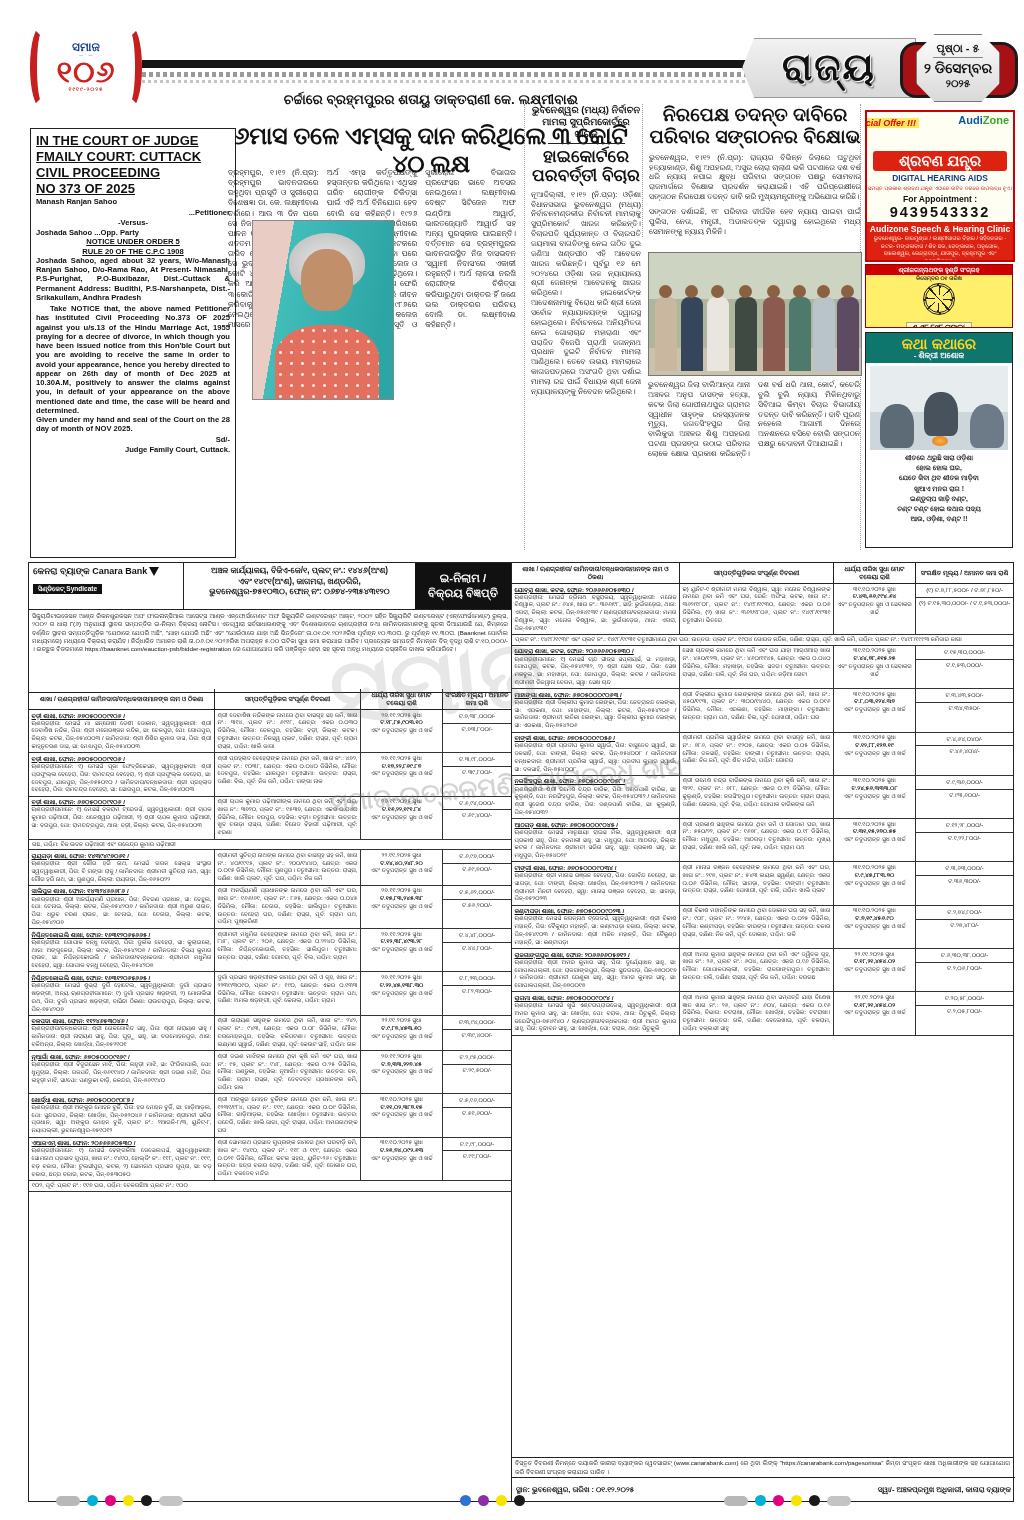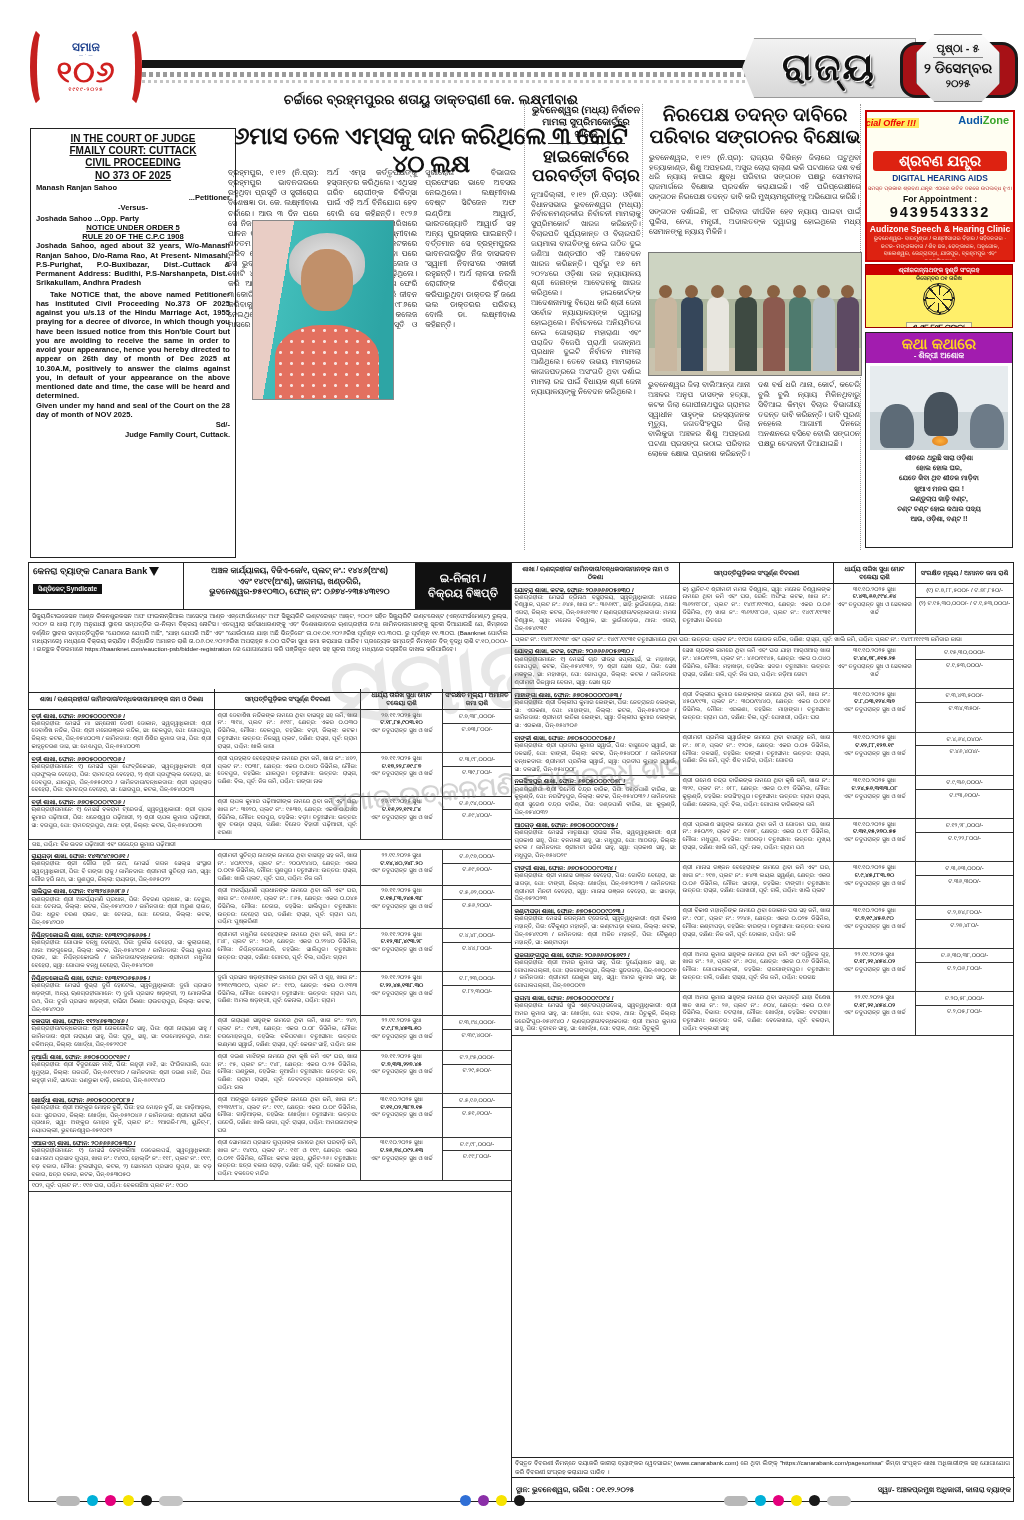--- a/index.html
+++ b/index.html
@@ -22,21 +22,21 @@
   .section-banner span{font-size:38px;font-weight:bold;color:#111;text-shadow:1px 1px 0 #fff,-1px -1px 0 #fff,2px 2px 2px #555;letter-spacing:2px;}
   .page-badge{left:916px;top:34px;width:82px;height:66px;background:linear-gradient(#fdfdfd,#d9d9d9);clip-path:polygon(22% 0,78% 0,100% 28%,100% 72%,78% 100%,22% 100%,0 72%,0 28%);border:1px solid #777;text-align:center;z-index:3;}
   .badge-page{font-size:11px;font-weight:bold;margin-top:7px;border-bottom:1px solid #888;display:inline-block;padding:0 4px 2px;}
   .badge-date{font-size:14px;font-weight:bold;margin-top:2px;}
   .badge-year{font-size:10.5px;font-weight:bold;}
   .badge-wing{top:42px;width:28px;height:50px;background:#a71116;border:3px solid #1a1a1a;z-index:1;}
   .badge-wing.l{left:900px;border-radius:16px 0 0 16px;}
   .badge-wing.r{left:984px;border-radius:0 16px 16px 0;}
   
   .court{left:30px;top:128px;width:194px;height:420px;border:1.5px solid #222;padding:4px 5px;font-size:7.6px;line-height:1.22;font-weight:bold;font-family:"Liberation Sans",sans-serif;}
-  .court .c-head{text-align:center;text-decoration:underline;font-size:10px;}
+  .court .c-head{text-decoration:underline;font-size:13px;}
   .court .c-line{margin-top:1px;}
   .court .r{text-align:right;}
   .court .c{text-align:center;}
   .court .u{text-decoration:underline;text-align:center;}
   .court .j{text-align:justify;font-weight:bold;}
   
   .kicker{left:228px;top:92px;width:406px;text-align:center;font-size:13.5px;font-weight:bold;}
   .headline{left:228px;top:122px;width:406px;text-align:center;font-size:24px;font-weight:bold;letter-spacing:-.5px;}
   .lead-cols{left:228px;top:168px;width:288px;height:380px;column-count:3;column-gap:8px;font-size:7.8px;line-height:1.3;text-align:justify;}
   .photo-woman{left:252px;top:220px;width:140px;height:178px;border:1px solid #888;background:linear-gradient(100deg,#e9cdc5 0 24%,#41bdba 24%,#2da5a5 85%);z-index:2;}
@@ -70,21 +70,21 @@
   .ah-phone{font-weight:bold;font-size:14.5px;letter-spacing:2px;}
   .ah-clinic{background:#d21;color:#fff;font-weight:bold;font-size:8.6px;margin-top:2px;padding:2px 1px 1px;}
   .ah-loc{background:#d21;color:#ffe;font-size:5.6px;padding:0 2px 3px;line-height:1.35;}
   .ad-hundi{position:absolute;left:4px;top:160px;width:146px;height:62px;border:1px solid #900;background:#ffef6a;text-align:center;overflow:hidden;}
   .hu-head{background:#c00;color:#fff;font-size:6.4px;font-weight:bold;padding:1px 0;}
   .hu-date{font-size:5.6px;font-weight:bold;color:#222;}
   .wheel{width:26px;height:26px;margin:1px auto;border:3px double #222;border-radius:50%;background:repeating-conic-gradient(#222 0 8deg,#ffef6a 8deg 45deg);}
   .hu-amt{font-size:8px;font-weight:bold;background:#fff9d2;display:inline-block;padding:0 6px;border:1px solid #aa8;}
   
   .cartoon{position:absolute;left:4px;top:228px;width:146px;height:214px;border:1.5px solid #222;text-align:center;background:#fff;}
-  .ct-head{background:#a21caf;padding:3px 4px 2px;}
+  .ct-head{background:#0f766e;padding:3px 4px 2px;}
   .ct-title{color:#ffd71c;font-weight:bold;font-size:15px;line-height:1;}
   .ct-by{color:#fff;font-size:8px;font-weight:bold;}
   .ct-art{margin:3px 4px;height:84px;background:linear-gradient(#e7ecef 0 55%,#cdd6da 55%);position:relative;overflow:hidden;}
   .hood{position:absolute;bottom:2px;width:34px;height:44px;background:#5d6b77;border-radius:45% 45% 20% 20%;}
   .hood.h2{background:#47525c;}
   .hood.h3{background:#6d7b88;}
   .fire{position:absolute;bottom:4px;left:62px;width:16px;height:10px;background:radial-gradient(#ffb23e,#d97818);border-radius:50%;}
   .ct-poem{font-size:6.8px;line-height:1.5;font-weight:bold;color:#222;}
   
   .bank{left:28px;top:562px;width:984px;height:938px;border:1.5px solid #222;text-decoration:underline;}

